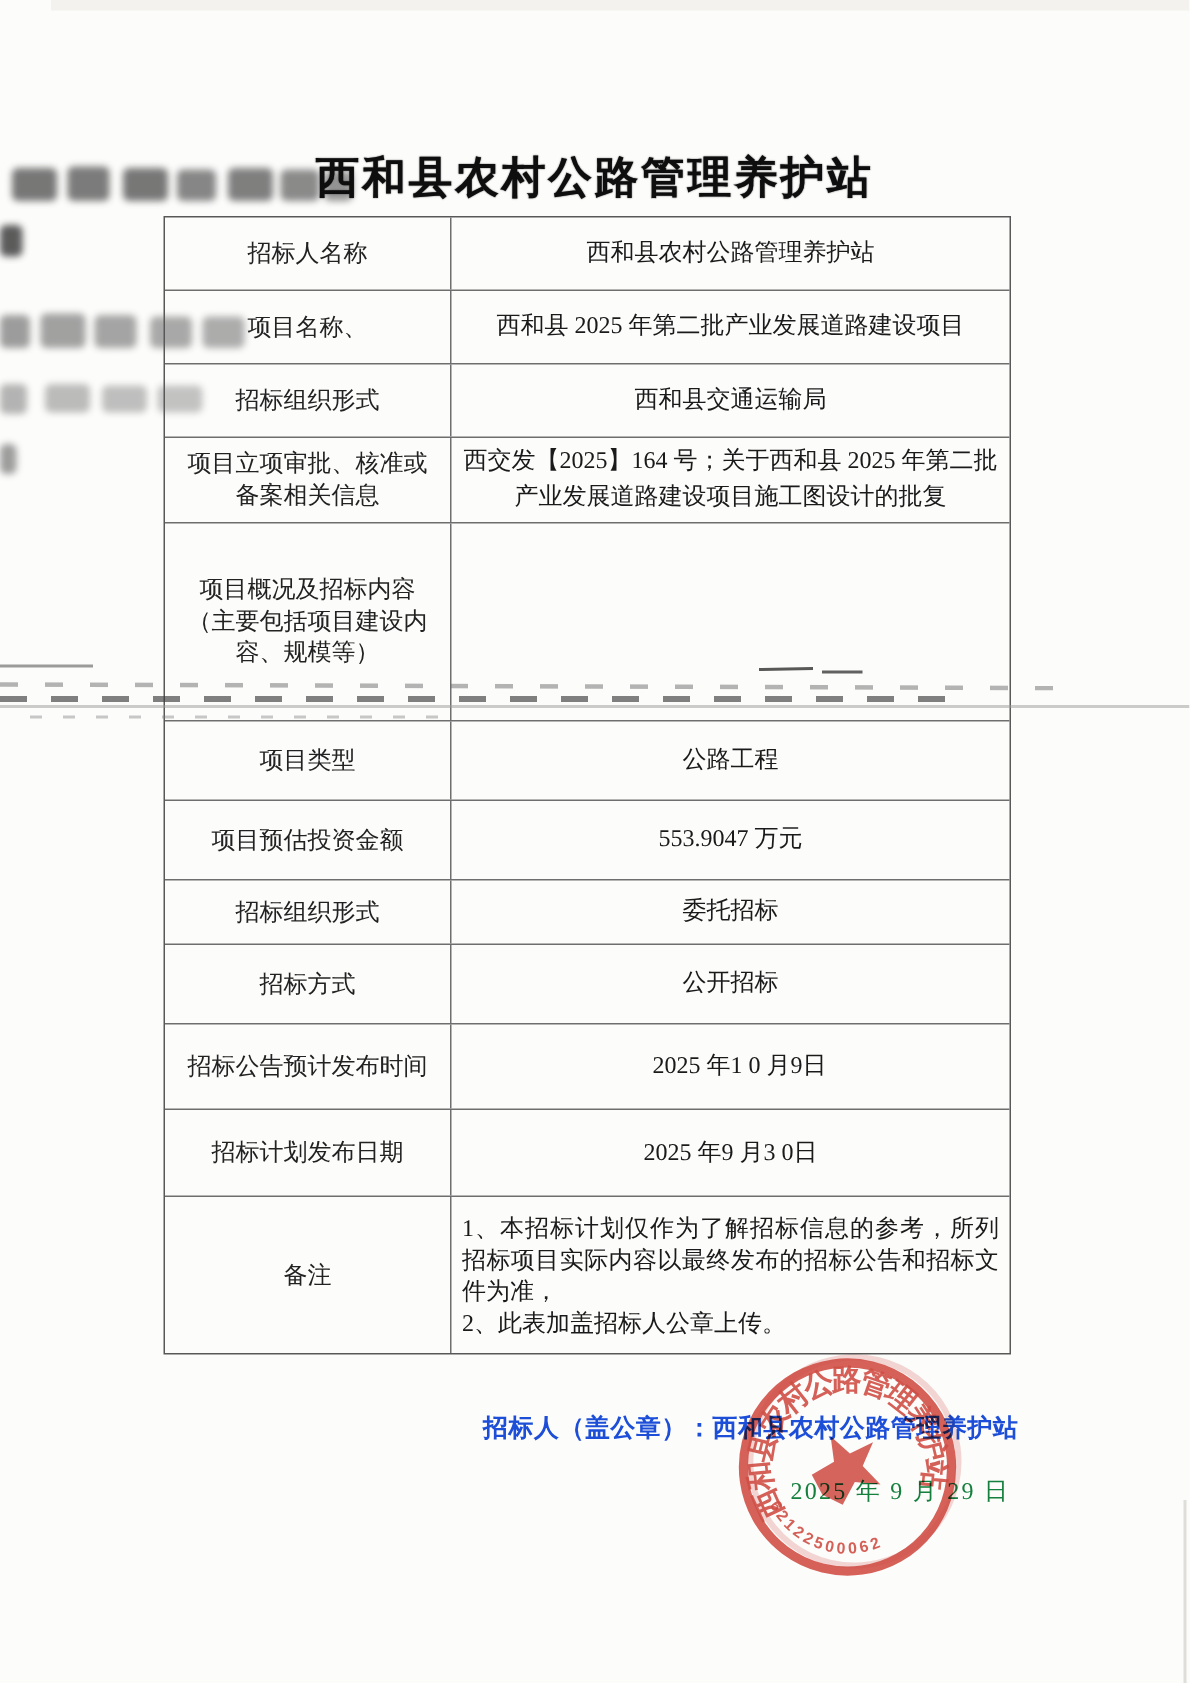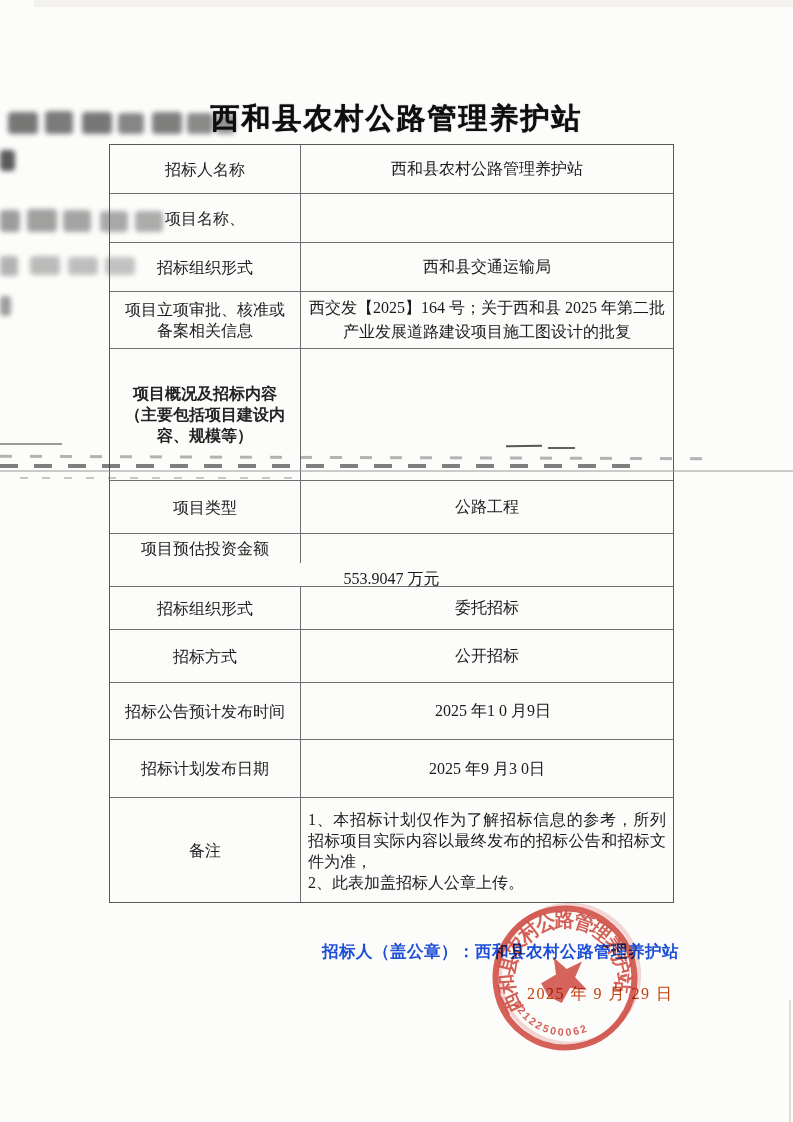--- a/index.html
+++ b/index.html
@@ -47,21 +47,21 @@
 
   
   .streak{position:absolute}
 
   .signer{
     position:absolute;top:941px;left:322px;
     font-size:16.5px;letter-spacing:.5px;color:#1d4ed8;font-weight:600;
   }
   .issue-date{
     position:absolute;top:984px;left:527px;
-    font-size:16px;letter-spacing:1.5px;color:#c2410c;
+    font-size:16px;letter-spacing:1.5px;color:#15803d;
   }
 
   .seal{
     position:absolute;top:901px;left:488px;width:154px;height:154px;
     mix-blend-mode:multiply;opacity:.93;
   }
 </style>
 </head>
 <body>
 
@@ -95,51 +95,54 @@
         <span>招标人名称</span>
       </div>
       <div class="cell val">
         <p class="para">西和县农村公路管理养护站</p>
       </div>
     </div>
     <div class="t-row" style="height: 49px;">
       <div class="cell lab">
         <span>项目名称、</span>
       </div>
+      <div class="cell val">
+        <p class="para">西和县 2025 年第二批产业发展道路建设项目</p>
+      </div>
     </div>
     <div class="t-row" style="height: 49px;">
       <div class="cell lab">
         <span>招标组织形式</span>
       </div>
       <div class="cell val">
         <p class="para">西和县交通运输局</p>
       </div>
     </div>
     <div class="t-row" style="height: 57px;">
       <div class="cell lab">
         <span>项目立项审批、核准或备案相关信息</span>
       </div>
       <div class="cell val">
         <p class="para">西交发【2025】164 号；关于西和县 2025 年第二批产业发展道路建设项目施工图设计的批复</p>
       </div>
     </div>
-    <div class="t-row" style="height: 132px; font-weight: bold;">
+    <div class="t-row" style="height: 132px;">
       <div class="cell lab">
         <span>项目概况及招标内容（主要包括项目建设内容、规模等）</span>
       </div>
     </div>
     <div class="t-row" style="height: 53px;">
       <div class="cell lab">
         <span>项目类型</span>
       </div>
       <div class="cell val">
         <p class="para">公路工程</p>
       </div>
     </div>
-    <div class="t-row" style="height: 53px; flex-direction: column;">
+    <div class="t-row" style="height: 53px;">
       <div class="cell lab">
         <span>项目预估投资金额</span>
       </div>
       <div class="cell val">
         <p class="para">553.9047 万元</p>
       </div>
     </div>
     <div class="t-row" style="height: 43px;">
       <div class="cell lab">
         <span>招标组织形式</span>

